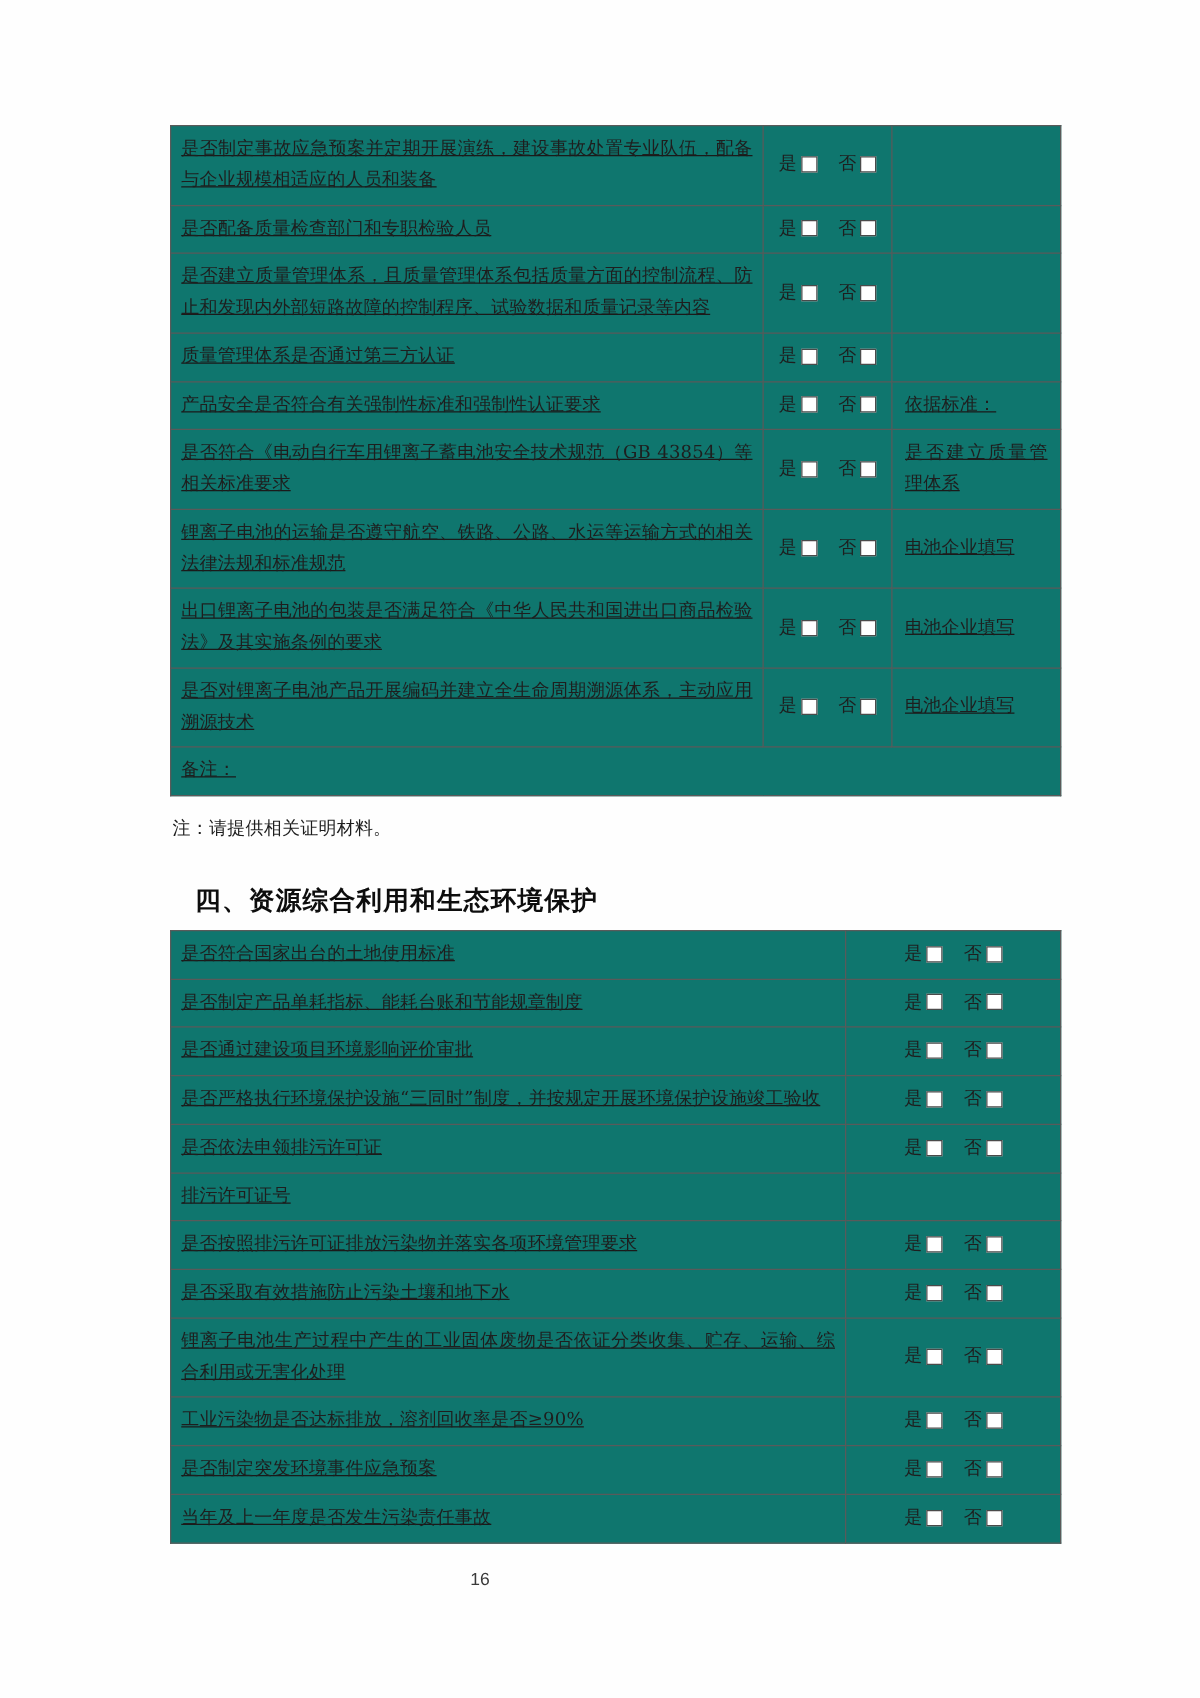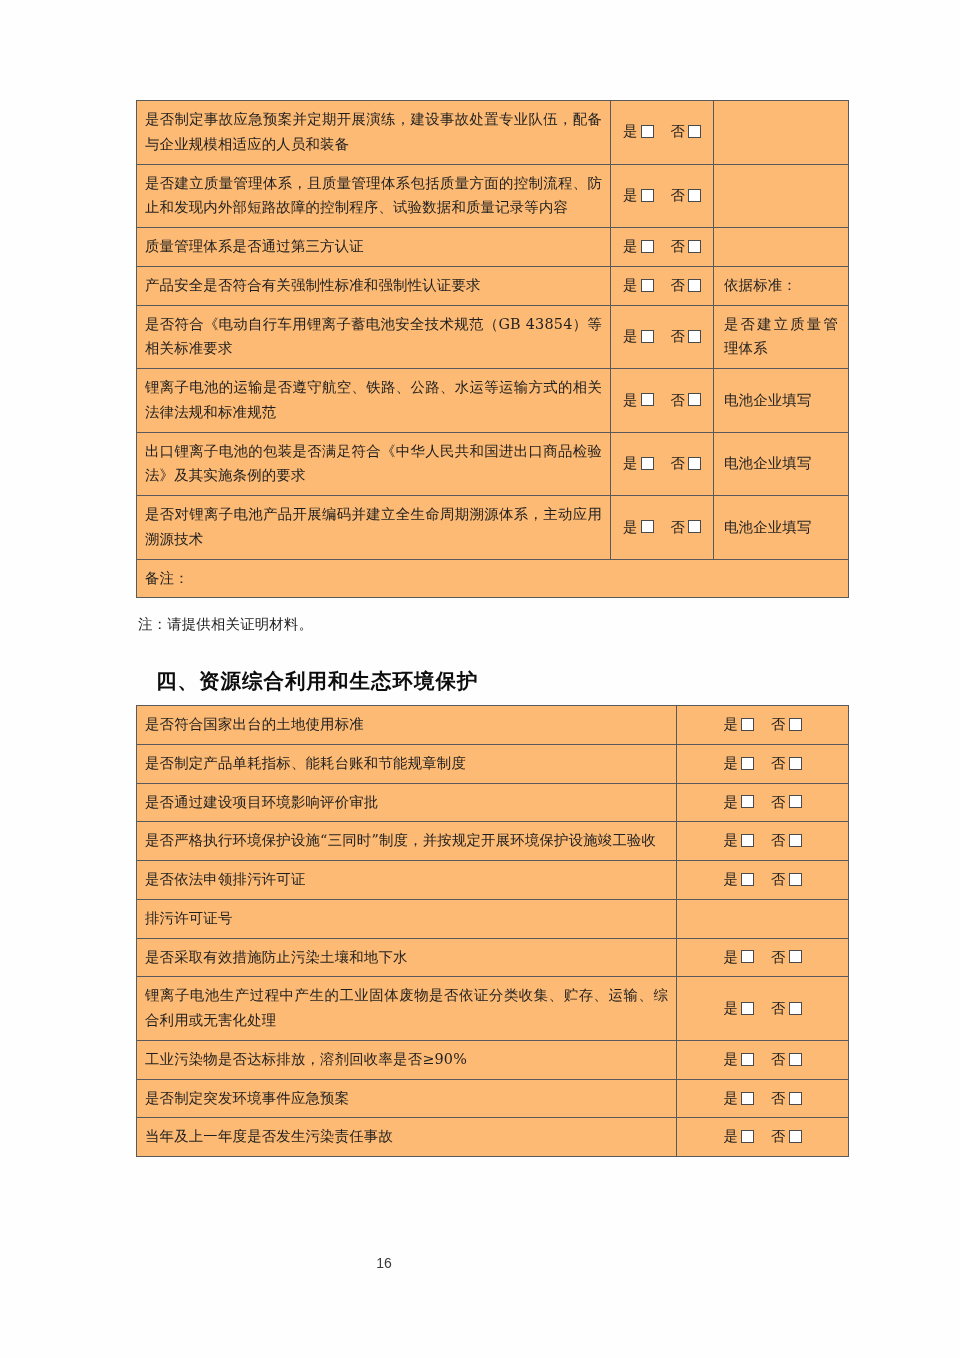--- a/index.html
+++ b/index.html
@@ -27,21 +27,22 @@
     left: 136px;
     top: 100px;
     width: 712px;
   }
 
   
   table.form-table {
     border-collapse: collapse;
     width: 712px;
     table-layout: fixed;
-    background: #fdba74;
+    background: #0f766e;
+    text-decoration: underline;
   }
   table.form-table td {
     border: 1px solid #5a5a5a;
     padding: 6px 8px 7px 8px;
     vertical-align: middle;
     font-size: 14.4px;
     line-height: 1.72;
     color: #1e1e1e;
     letter-spacing: 0.2px;
   }
@@ -140,20 +141,34 @@
                   <span class="checkbox-square"></span>
                 </span>
                 <span class="yn-item">
                   <span>否</span>
                   <span class="checkbox-square"></span>
                 </span>
               </span></td>
             <td class="cell-note"></td>
           </tr>
           <tr>
+            <td class="cell-q">是否配备质量检查部门和专职检验人员</td>
+            <td class="cell-yn"><span class="yn-group">
+                <span class="yn-item">
+                  <span>是</span>
+                  <span class="checkbox-square"></span>
+                </span>
+                <span class="yn-item">
+                  <span>否</span>
+                  <span class="checkbox-square"></span>
+                </span>
+              </span></td>
+            <td class="cell-note"></td>
+          </tr>
+          <tr>
             <td class="cell-q">是否建立质量管理体系，且质量管理体系包括质量方面的控制流程、防止和发现内外部短路故障的控制程序、试验数据和质量记录等内容</td>
             <td class="cell-yn"><span class="yn-group">
                 <span class="yn-item">
                   <span>是</span>
                   <span class="checkbox-square"></span>
                 </span>
                 <span class="yn-item">
                   <span>否</span>
                   <span class="checkbox-square"></span>
                 </span>
@@ -323,20 +338,33 @@
                   <span>否</span>
                   <span class="checkbox-square"></span>
                 </span>
               </span></td>
           </tr>
           <tr>
             <td class="cell-q">排污许可证号</td>
             <td class="cell-yn"></td>
           </tr>
           <tr>
+            <td class="cell-q">是否按照排污许可证排放污染物并落实各项环境管理要求</td>
+            <td class="cell-yn"><span class="yn-group">
+                <span class="yn-item">
+                  <span>是</span>
+                  <span class="checkbox-square"></span>
+                </span>
+                <span class="yn-item">
+                  <span>否</span>
+                  <span class="checkbox-square"></span>
+                </span>
+              </span></td>
+          </tr>
+          <tr>
             <td class="cell-q">是否采取有效措施防止污染土壤和地下水</td>
             <td class="cell-yn"><span class="yn-group">
                 <span class="yn-item">
                   <span>是</span>
                   <span class="checkbox-square"></span>
                 </span>
                 <span class="yn-item">
                   <span>否</span>
                   <span class="checkbox-square"></span>
                 </span>

